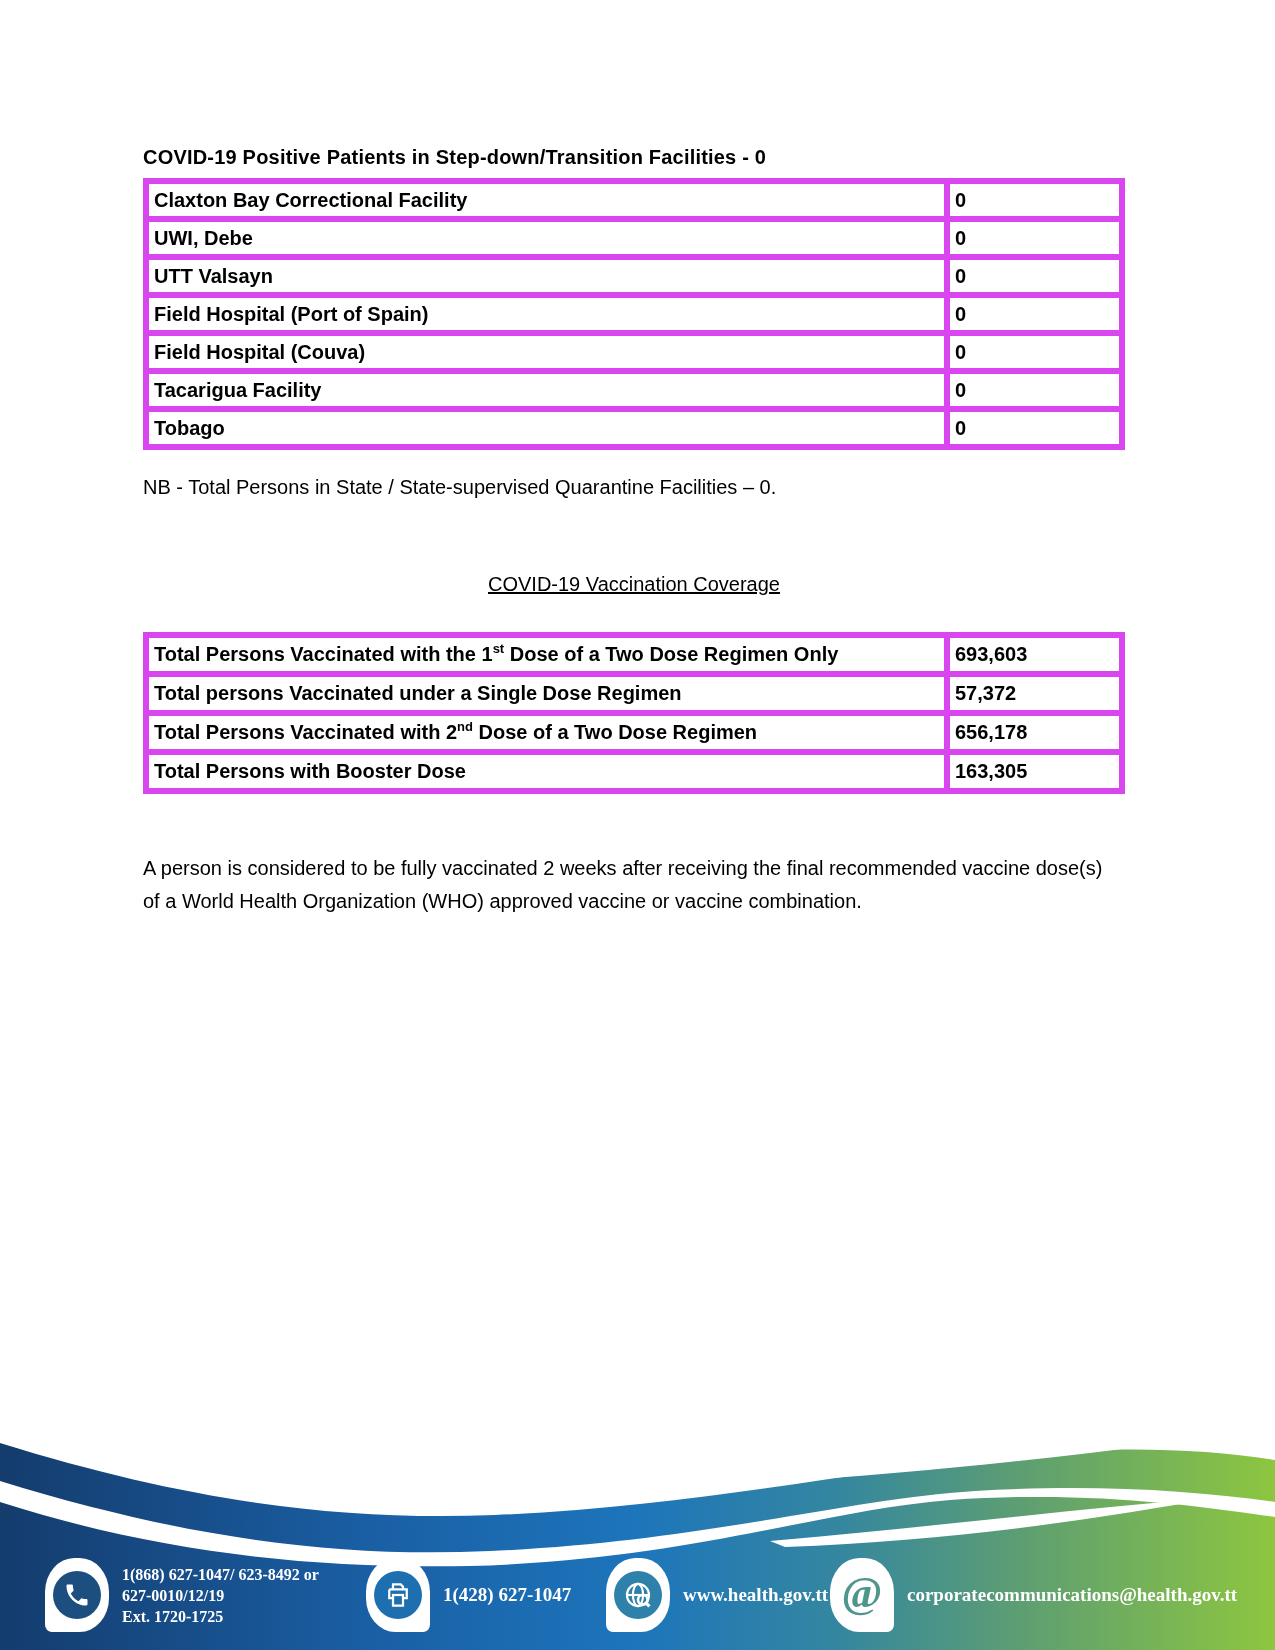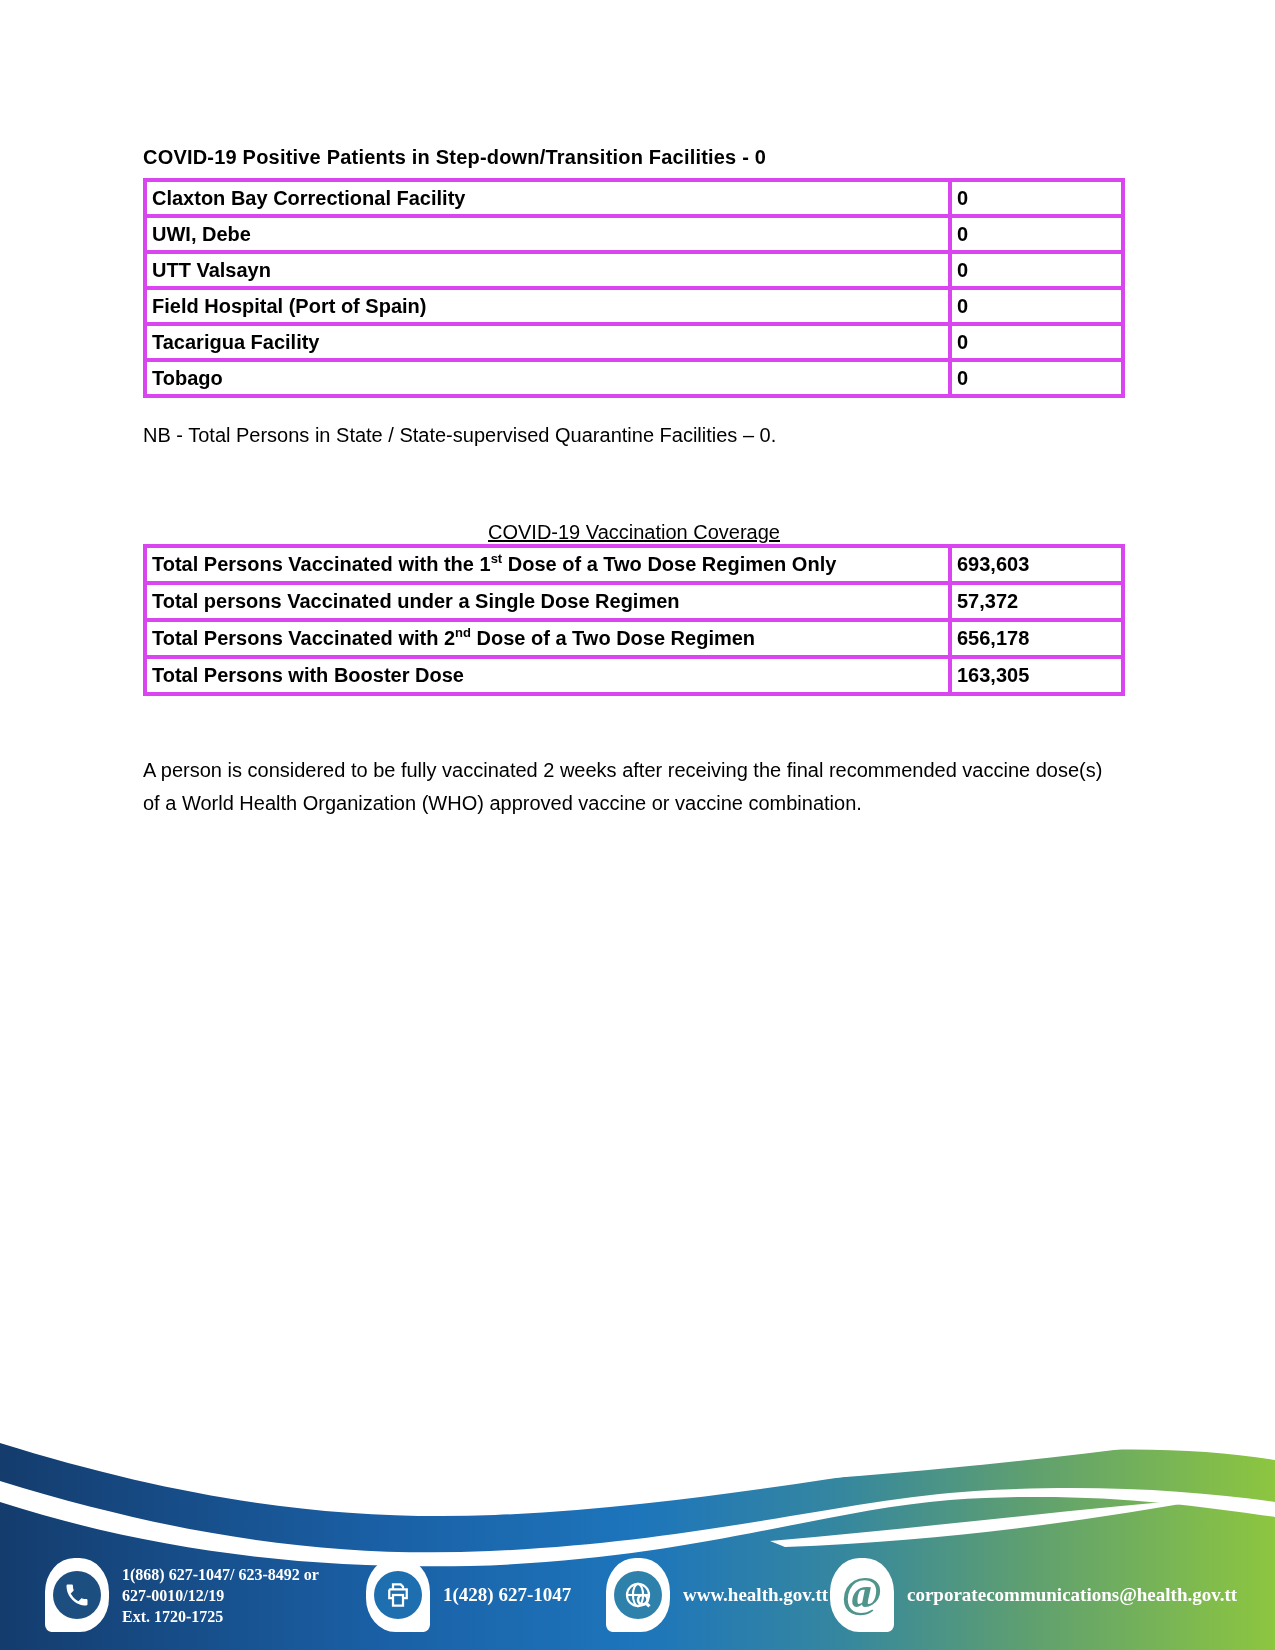--- a/index.html
+++ b/index.html
@@ -10,33 +10,33 @@
   }
   .content{position:absolute;left:143px;top:146px;width:982px;}
   .doc-heading{
     font-size:20px;font-weight:bold;margin:0 0 9px 0;letter-spacing:0.2px;
   }
   table.doc-table{
     border-collapse:collapse;width:982px;table-layout:fixed;
     font-size:20px;font-weight:bold;
   }
   table.doc-table td{
-    border:4px solid #d946ef;padding:1px 4px 1px 5px;vertical-align:middle;
+    border:6px solid #d946ef;padding:1px 4px 1px 5px;vertical-align:middle;
   }
   table.doc-table td.val{width:160px;}
   #stepdown-table td{height:30px;}
   #vax-table td{line-height:31px;vertical-align:top;padding-top:1px;}
   sup.ord{font-size:13px;vertical-align:super;line-height:0;}
   .nb-note{font-size:20px;font-weight:normal;margin:26px 0 0 0;}
   .section-heading{
     font-size:20px;font-weight:normal;text-decoration:underline;
     margin:74px 0 0 0;
     text-align:center;
   }
-  #vax-table{border-radius:17px;}
+  #vax-table{margin-top:36px;border-radius:17px;}
   .para{
     font-size:20px;font-weight:normal;line-height:33px;
     margin:0;max-width:976px;
   }
   .para.p1{margin-top:58px;}
   .para.p2{margin-top:29px;}
 
   
   .footer{position:absolute;left:0;bottom:0;width:1275px;height:300px;}
   .footer svg.wave{position:absolute;left:0;top:0;width:1275px;height:300px;}
@@ -80,20 +80,24 @@
         <tr>
           <td>UWI, Debe</td>
           <td class="val">0</td>
         </tr>
         <tr>
           <td>UTT Valsayn</td>
           <td class="val">0</td>
         </tr>
         <tr>
           <td>Field Hospital (Port of Spain)</td>
+          <td class="val">0</td>
+        </tr>
+        <tr>
+          <td>Field Hospital (Couva)</td>
           <td class="val">0</td>
         </tr>
         <tr>
           <td>Tacarigua Facility</td>
           <td class="val">0</td>
         </tr>
         <tr>
           <td>Tobago</td>
           <td class="val">0</td>
         </tr>

